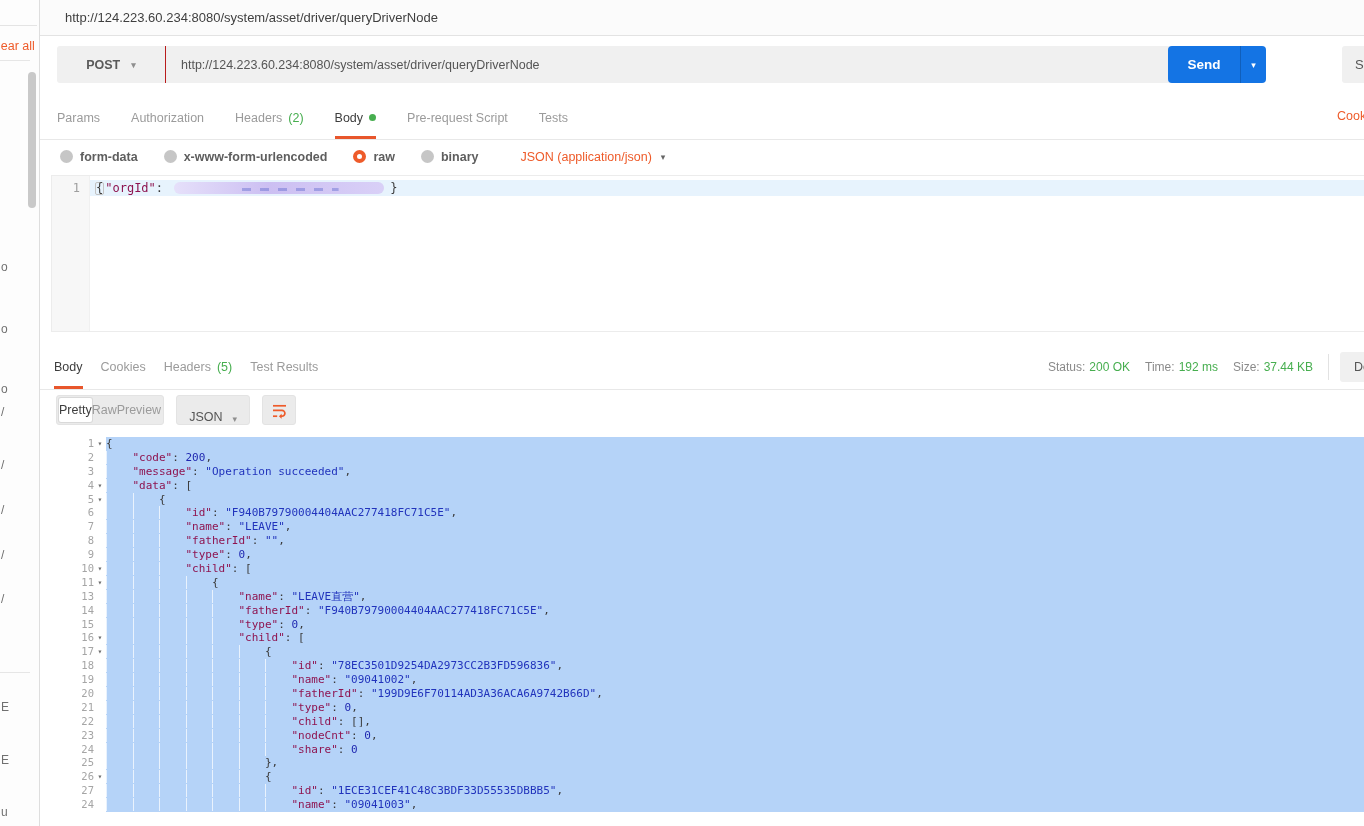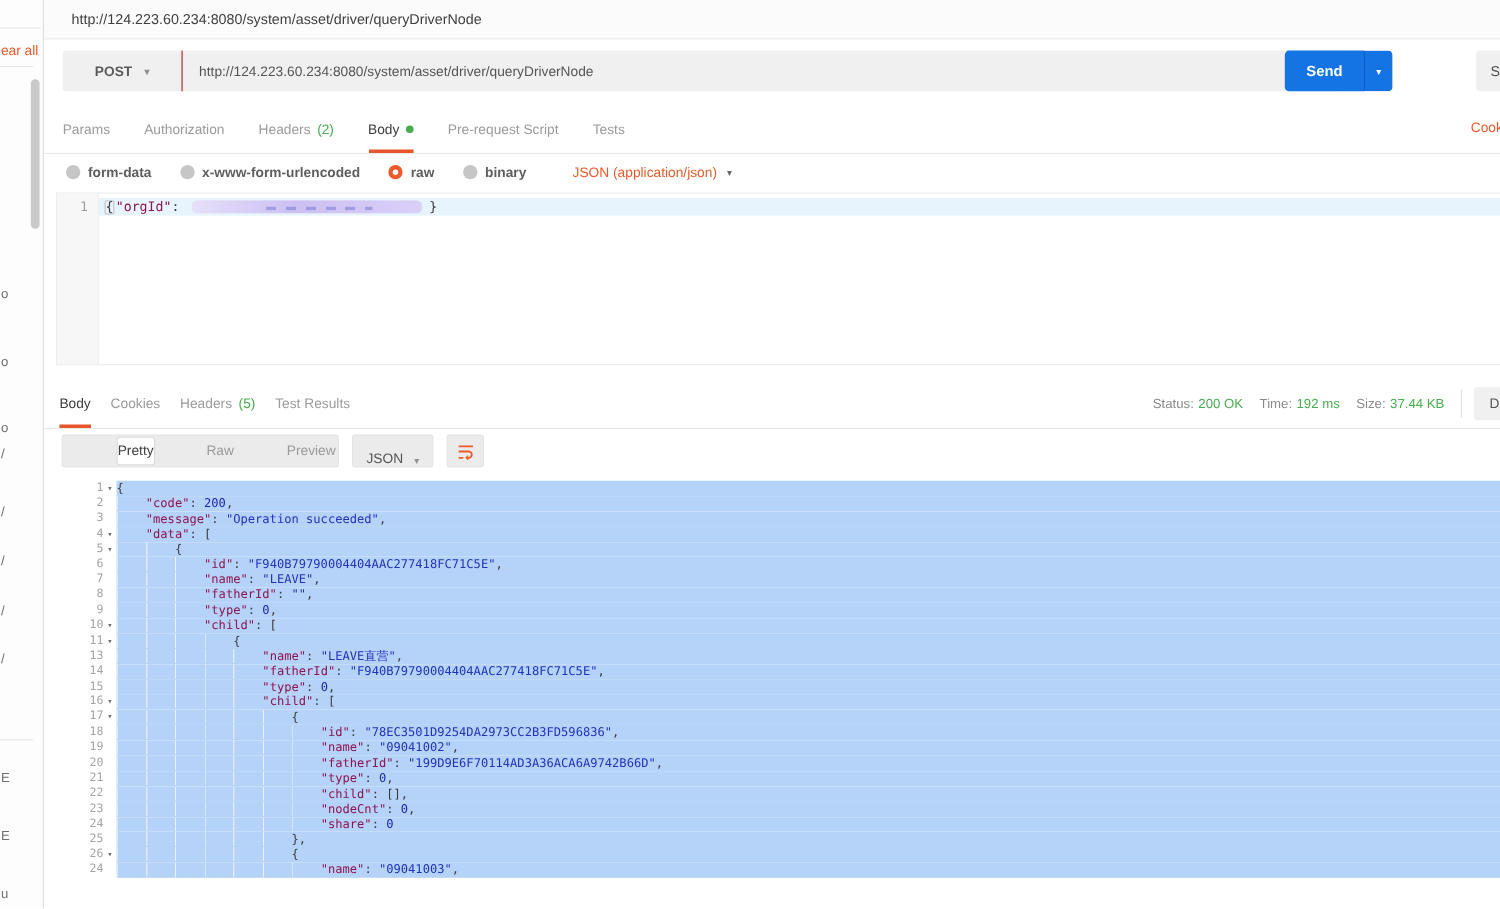--- a/index.html
+++ b/index.html
@@ -76,21 +76,21 @@
   .mgroup{margin-right:15px;}
   .mval{color:#47ae4f;margin-left:4px;}
   .meta-sep{width:1px;height:26px;background:#e2e2e2;margin:0 11px 0 0;}
   .btn-dl{border:none;background:#f0f0f0;border-radius:3px;height:30px;padding:0 14px;font-size:12.5px;color:#555;
           cursor:pointer;font-family:inherit;}
 
   
   .resp-toolbar{position:absolute;left:16px;top:392px;height:36px;display:flex;align-items:center;gap:12px;}
   .vm-group{background:#ebebeb;border:1px solid #e3e3e3;border-radius:3px;padding:2px;display:flex;align-items:center;
             height:30px;box-sizing:border-box;font-size:12.5px;color:#9b9b9b;}
-  .vm{padding:0 0;height:24px;display:flex;align-items:center;border-radius:2px;cursor:pointer;margin-left:48px;}
+  .vm{padding:0 0;height:24px;display:flex;align-items:center;border-radius:2px;cursor:pointer;}
   .vm.active{background:#fff;color:#3d3d3d;box-shadow:0 0 0 1px #d9d9d9;}
   .fmt{background:#ebebeb;border:1px solid #e3e3e3;border-radius:3px;height:30px;box-sizing:border-box;display:flex;
        align-items:flex-end;gap:10px;padding:0 12px;font-size:12.5px;color:#555;cursor:pointer;}
   .wrap-btn{background:#ebebeb;border:1px solid #e3e3e3;border-radius:3px;width:34px;height:30px;box-sizing:border-box;
             display:flex;align-items:center;justify-content:center;cursor:pointer;}
 
   
   .resp-code{position:absolute;left:11px;top:435px;right:0;bottom:0;padding-top:2px;overflow:hidden;background:#fff;
              font-family:"DejaVu Sans Mono",monospace;font-size:11px;line-height:13.9px;}
   .crow{display:flex;height:13.9px;}
@@ -422,20 +422,27 @@
         </div>
         <div class="crow">
           <div class="gut">
             <span>26</span>
             <span class="fold">▾</span>
           </div>
           <div class="cline"><span class="ig">    </span><span class="ig">    </span><span class="ig">    </span><span class="ig">    </span><span class="ig">    </span><span class="ig">    </span><span class="tp">{</span></div>
         </div>
         <div class="crow">
           <div class="gut">
+            <span>27</span>
+            <span class="fold"></span>
+          </div>
+          <div class="cline"><span class="ig">    </span><span class="ig">    </span><span class="ig">    </span><span class="ig">    </span><span class="ig">    </span><span class="ig">    </span><span class="ig">    </span><span class="tk">"id"</span><span class="tp">: </span><span class="ts">"1ECE31CEF41C48C3BDF33D55535DBBB5"</span><span class="tp">,</span></div>
+        </div>
+        <div class="crow">
+          <div class="gut">
             <span>24</span>
             <span class="fold"></span>
           </div>
           <div class="cline"><span class="ig">    </span><span class="ig">    </span><span class="ig">    </span><span class="ig">    </span><span class="ig">    </span><span class="ig">    </span><span class="ig">    </span><span class="tk">"name"</span><span class="tp">: </span><span class="ts">"09041003"</span><span class="tp">,</span></div>
         </div>
       </div>
 
   </div>
 </div>
 

